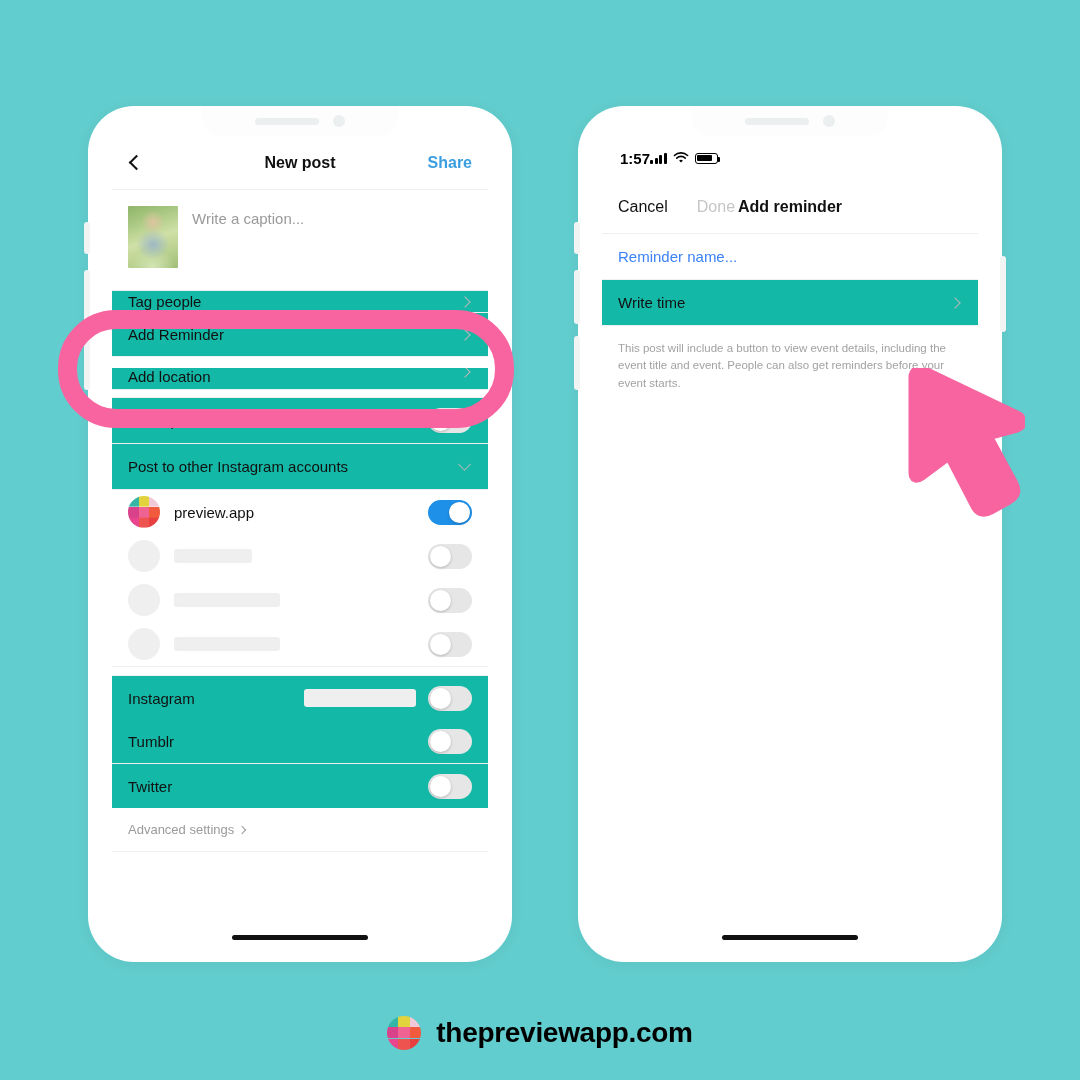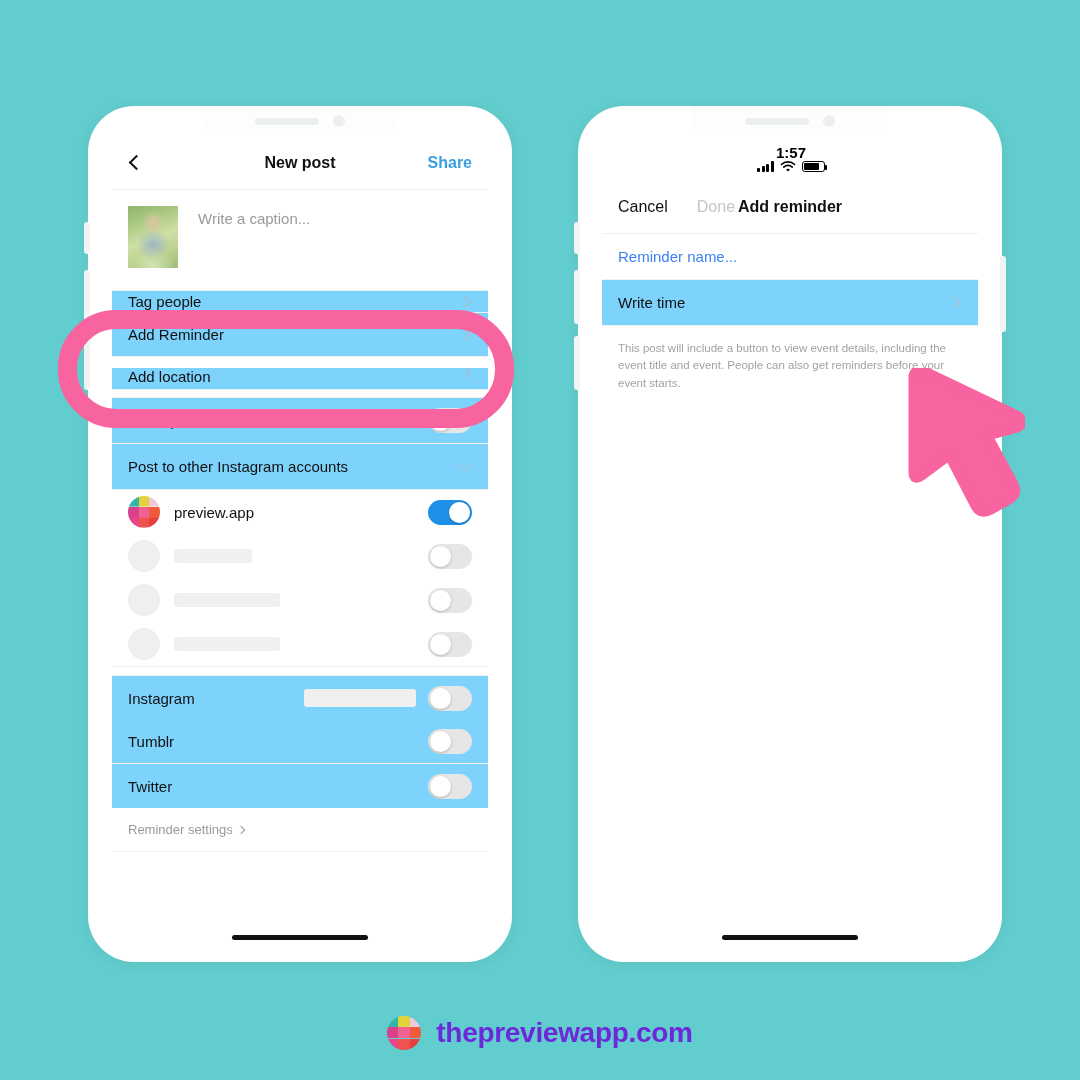--- a/index.html
+++ b/index.html
@@ -48,22 +48,22 @@
   }
 
   .home-bar {
     position: absolute; bottom: 22px; left: 50%; transform: translateX(-50%);
     width: 136px; height: 5px; border-radius: 3px; background: #111;
   }
 
   
   .statusbar {
     height: 44px; display: flex; align-items: center;
-    justify-content: center; padding: 0 16px 0 18px;
-    font-size: 15px; font-weight: bold; color: #000; flex-direction: column;
+    justify-content: flex-start; padding: 0 16px 0 18px;
+    font-size: 15px; font-weight: bold; color: #000;
   }
   .status-icons { display: flex; align-items: center; gap: 6px; }
   .bars { display: flex; align-items: flex-end; gap: 1.5px; height: 11px; }
   .bars i { width: 3px; background: #000; border-radius: 1px; display: block; }
   .bars i:nth-child(1){ height: 4px; }
   .bars i:nth-child(2){ height: 6px; }
   .bars i:nth-child(3){ height: 8.5px; }
   .bars i:nth-child(4){ height: 11px; }
   .battery {
     width: 23px; height: 11px; border: 1.4px solid #000;
@@ -90,39 +90,39 @@
   .nav-right.share { color: #3a9ee0; font-weight: bold; }
   .nav-right.done  { color: #c6c6c6; margin-left: 29px; }
   .back-chevron {
     display:inline-block; width:11px; height:11px;
     border-left:2.4px solid #111; border-bottom:2.4px solid #111;
     transform: rotate(45deg); margin-left:3px;
   }
 
   
   .caption-row {
-    display: flex; align-items: flex-start; gap: 20px;
+    display: flex; align-items: flex-start; gap: 14px;
     padding: 16px 16px 22px 16px; border-bottom: 1px solid #efefef;
   }
   .thumb {
     width: 50px; height: 62px; flex: none; border-radius: 1px;
     background:
       radial-gradient(ellipse 34% 28% at 50% 26%, rgba(222,196,160,.95) 0%, rgba(222,196,160,0) 70%),
       radial-gradient(ellipse 46% 34% at 50% 62%, rgba(150,178,205,.85) 0%, rgba(150,178,205,0) 72%),
       radial-gradient(ellipse 60% 40% at 50% 98%, rgba(215,232,186,.9) 0%, rgba(215,232,186,0) 75%),
       linear-gradient(160deg, #8fb56a 0%, #a9c882 24%, #cfe0a6 52%, #b7cf8c 78%, #9dbd74 100%);
     filter: blur(0.7px);
   }
   .caption-ph { font-size: 15px; color: #9a9a9a; padding-top: 4px; }
 
   
   .row {
     height: 44px; display: flex; align-items: center;
     padding: 0 16px; border-bottom: 1px solid #efefef;
-    font-size: 15px; color: #111; background: #7dd3fc;
+    font-size: 15px; color: #111; background: #14b8a6;
   }
   .row .label { flex: 1; }
   .chev {
     width: 8px; height: 8px; border-top: 1.6px solid #b8b8b8;
     border-right: 1.6px solid #b8b8b8; transform: rotate(45deg);
     margin-right: 3px;
   }
   .chev-down {
     width: 9px; height: 9px; border-bottom: 1.6px solid #b8b8b8;
     border-right: 1.6px solid #b8b8b8; transform: rotate(45deg);
@@ -206,21 +206,21 @@
     width: 34px; height: 34px; border-radius: 50%;
     background:
       linear-gradient(90deg,
         #34b5a6 0 33.3%, #e2d33c 33.3% 66.6%, #f0c8d8 66.6% 100%) 0 0/100% 33.3% no-repeat,
       linear-gradient(90deg,
         #d9418a 0 33.3%, #f06292 33.3% 66.6%, #f15a3c 66.6% 100%) 0 50%/100% 33.4% no-repeat,
       linear-gradient(90deg,
         #e8458e 0 33.3%, #ef5350 33.3% 66.6%, #e84040 66.6% 100%) 0 100%/100% 33.3% no-repeat;
   }
   .footer-text {
-    font-size: 28px; font-weight: bold; color: #6d28d9; letter-spacing: -0.3px;
+    font-size: 28px; font-weight: bold; color: #000000; letter-spacing: -0.3px;
   }
 </style>
 </head>
 <body>
 
 <div class="stage">
 
   <div class="phone left">
     <div class="side-btn b1"></div>
     <div class="side-btn b2"></div>
@@ -327,21 +327,21 @@
       </div>
 
       <div class="row" style="height:44px;border-bottom:none">
         <span class="label">Twitter</span>
         <span class="toggle">
             <b></b>
           </span>
       </div>
 
       <div class="advanced">
-        <span>Reminder settings</span>
+        <span>Advanced settings</span>
         <i class="chev-sm"></i>
       </div>
 
     </div>
     <div class="home-bar"></div>
   </div>
 
   <div class="phone right">
     <div class="side-btn b1"></div>
     <div class="side-btn b2"></div>

